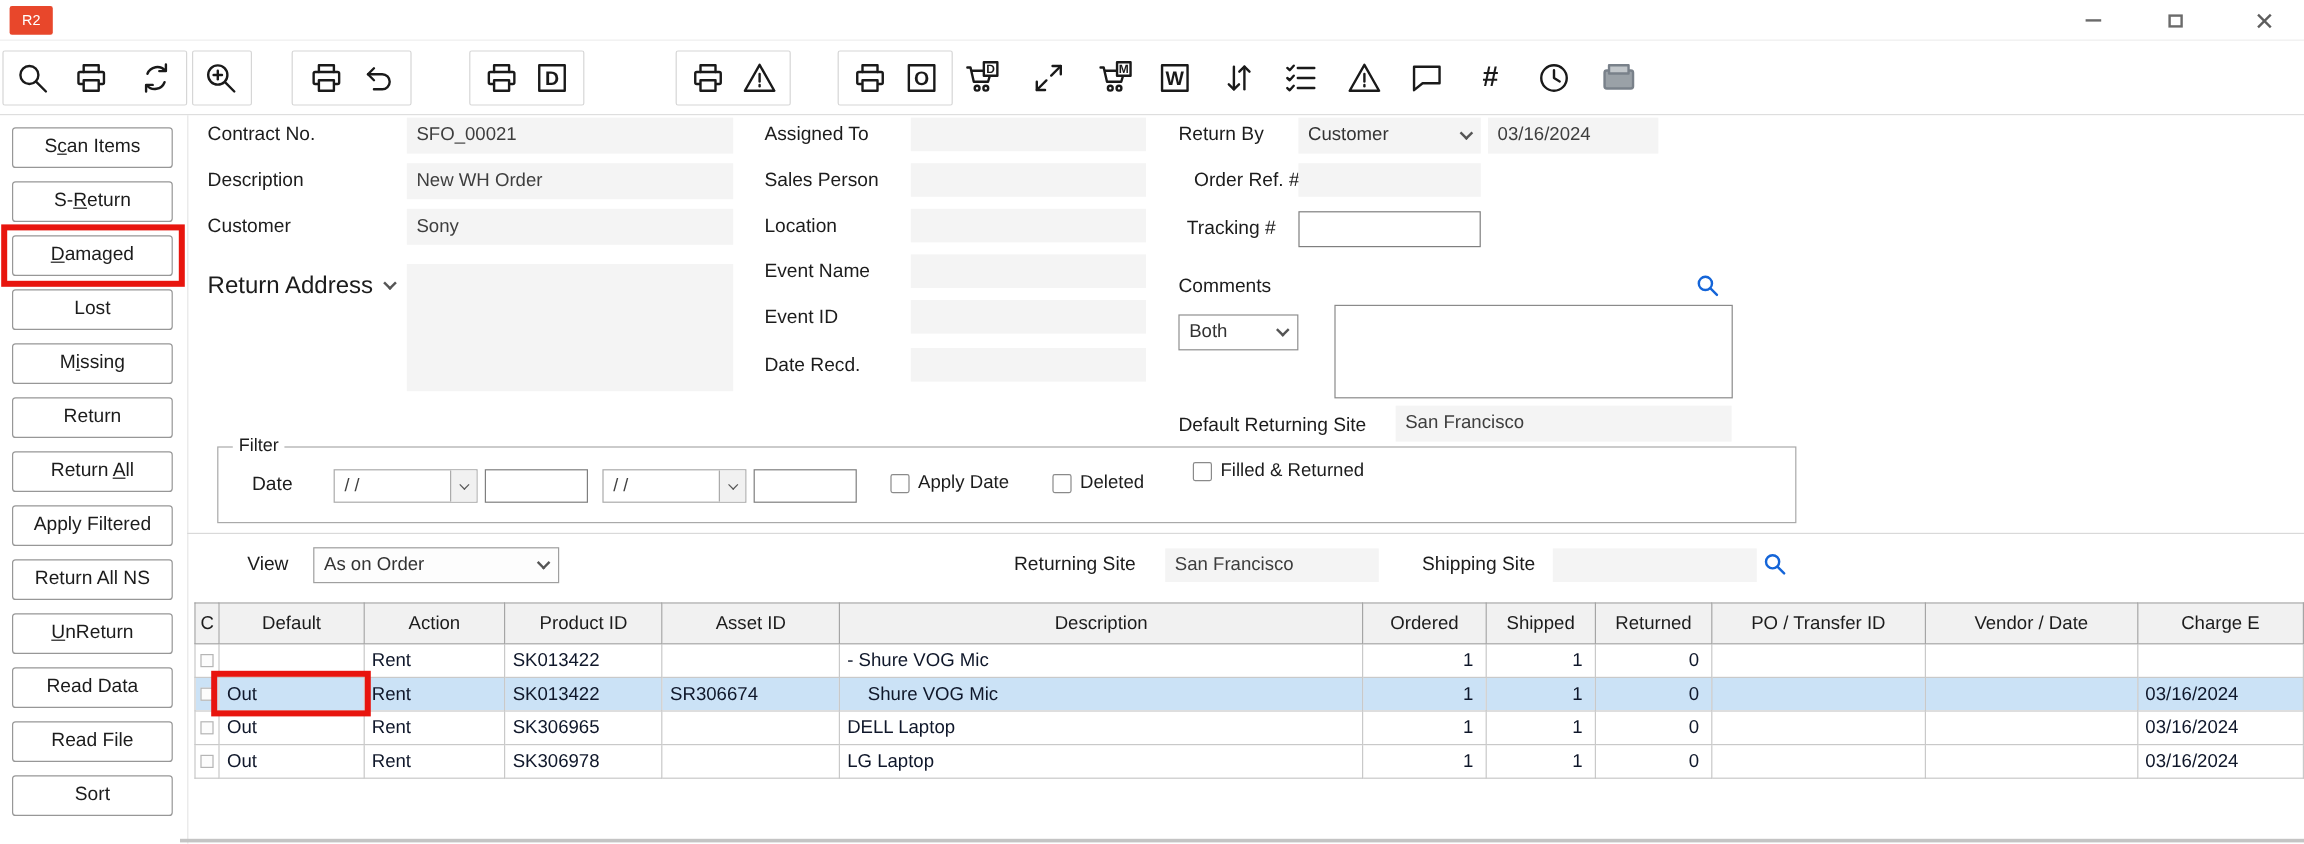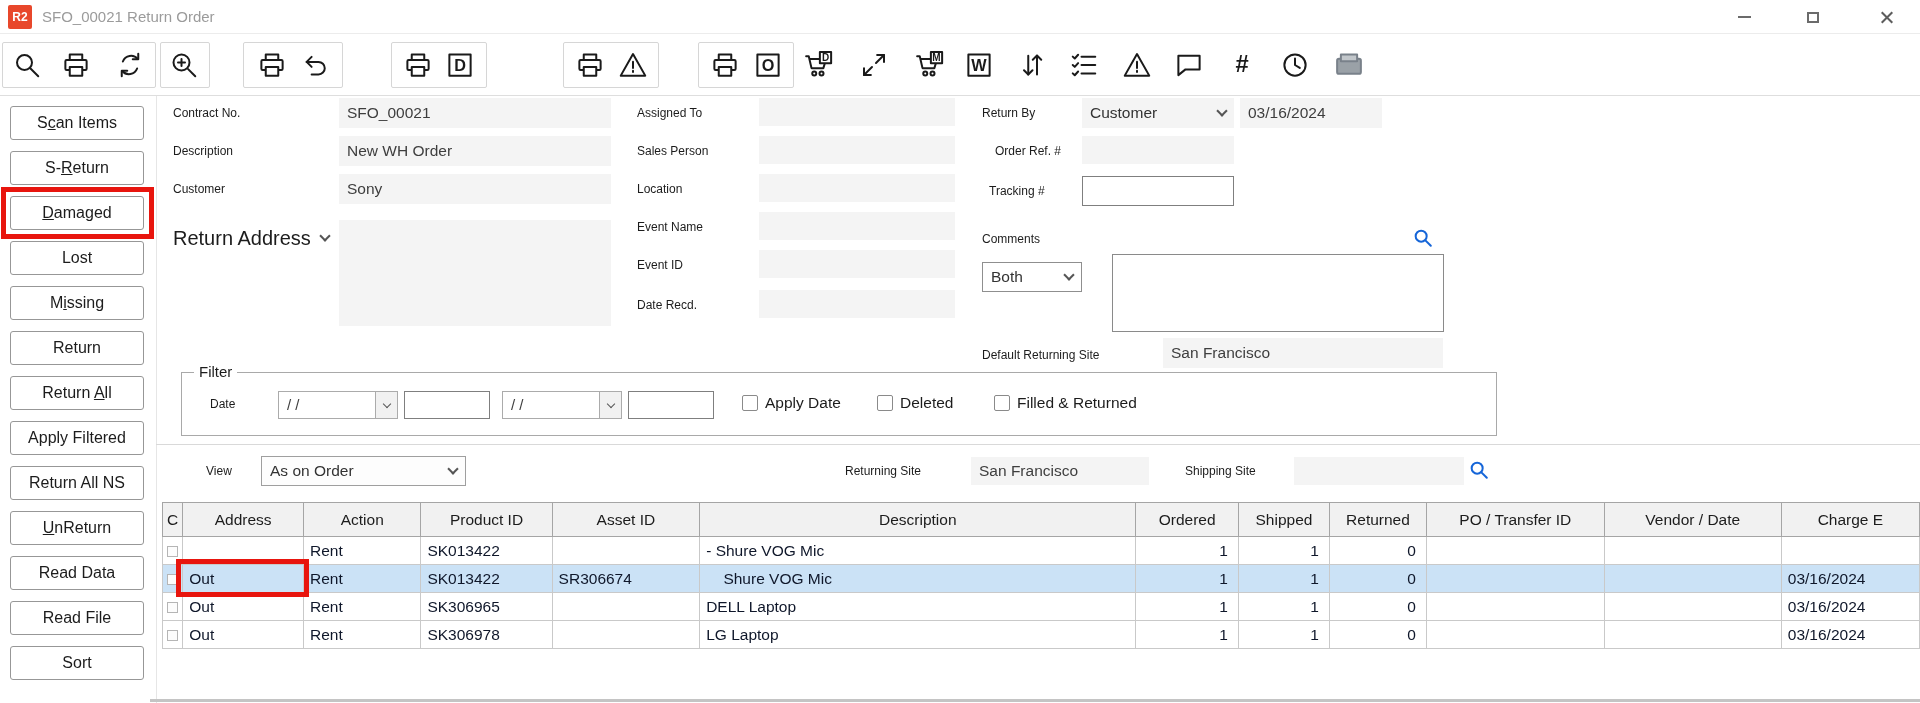--- a/index.html
+++ b/index.html
@@ -1,42 +1,42 @@
 <!DOCTYPE html>
 <html><head>
 <meta charset="utf-8">
 <style>
   *{box-sizing:border-box;margin:0;padding:0}
   body{width:1920px;height:703px;position:relative;overflow:hidden;background:#fff;
        font-family:"Liberation Sans",sans-serif;color:#1c1c1c}
 
   
   .titlebar{position:absolute;left:0;top:0;width:1920px;height:34px;background:#fff;border-bottom:1px solid #ececec}
-  .badge{position:absolute;left:8px;top:5px;width:24px;height:24px;background:#e8472b;color:#fff;
-         font-size:12px;font-weight:bold;display:flex;align-items:center;justify-content:center;border-radius:2px}
+  .badge{position:absolute;left:8px;top:5px;width:36px;height:24px;background:#e8472b;color:#fff;
+         font-size:12px;font-weight:normal;display:flex;align-items:center;justify-content:center;border-radius:2px}
   .title{position:absolute;left:42px;top:0;line-height:34px;font-size:15px;color:#9b9b9b;white-space:nowrap}
   .winbtn{position:absolute;top:0;width:44px;height:34px;display:flex;align-items:center;justify-content:center}
   .min-glyph{width:13px;height:2px;background:#6b6b6b}
   .max-glyph{width:12px;height:11px;border:2px solid #6b6b6b}
   .x-glyph{width:15px;height:15px;position:relative}
   .x-glyph::before,.x-glyph::after{content:"";position:absolute;left:7px;top:0;width:2px;height:15px;background:#5d5d5d}
   .x-glyph::before{transform:rotate(45deg)}.x-glyph::after{transform:rotate(-45deg)}
 
   
   .toolbar{position:absolute;left:0;top:34px;width:1920px;height:62px;background:#fff;border-bottom:1px solid #dedede}
   .tb-box{position:absolute;top:8px;height:46px;border:1px solid #d6d6d6;border-radius:2px}
   .tb-btn{position:absolute;top:10px;width:42px;height:42px;display:flex;align-items:center;justify-content:center;z-index:2}
 
   
   .sidebar{position:absolute;left:10px;top:106px;width:134px;display:flex;flex-direction:column;gap:11px}
   .side-btn{height:34px;border:1px solid #979797;border-radius:3px;background:#fff;display:flex;
             align-items:center;justify-content:center;font-size:16px;cursor:default;white-space:nowrap}
 
   
-  .lbl{position:absolute;font-size:12px;line-height:26px;white-space:nowrap}
+  .lbl{position:absolute;font-size:16px;line-height:26px;white-space:nowrap}
   .fld{position:absolute;height:30px;background:#f4f4f4;font-size:15.5px;line-height:30px;
        padding:0 8px;color:#3e3e3e;white-space:nowrap;overflow:hidden}
   .fld.h28{height:28px;line-height:28px}
   .box{position:absolute;background:#f4f4f4}
   .combo{position:absolute;display:flex;align-items:center;justify-content:space-between;
          padding:0 8px;font-size:15.5px;color:#333;background:#f4f4f4;white-space:nowrap}
   .combo.bordered{background:#fff;border:1px solid #8f8f8f}
   .combo.light{background:#fdfdfd;border:1px solid #9f9f9f}
   .flatdrop{position:absolute;display:flex;align-items:center;gap:10px;font-size:20px;white-space:nowrap}
   .chev{width:8px;height:8px;border-right:2px solid #555;border-bottom:2px solid #555;
@@ -72,21 +72,20 @@
   .rowcb{display:inline-block;width:11px;height:11px;border:1px solid #b5b5b5;background:#fcfcfc;vertical-align:middle}
 
   
   .annot{position:absolute;border:5px solid #e8150e;pointer-events:none;z-index:50}
 </style>
 </head>
 <body>
 
 <div class="titlebar">
   <div class="badge">R2</div>
-  <div class="title">SFO_00021 Return Order</div>
   <div class="winbtn" style="left:1722px">
     <span class="min-glyph"></span>
   </div>
   <div class="winbtn" style="left:1791px">
     <span class="max-glyph"></span>
   </div>
   <div class="winbtn" style="left:1864px">
     <span class="x-glyph"></span>
   </div>
 </div>
@@ -389,21 +388,21 @@
   <div class="input" style="left:446px;top:18px;width:86px;height:28px"></div>
 
   <div class="cb" style="left:560px;top:21px">
     <span class="cb-box"></span>
     <span>Apply Date</span>
   </div>
   <div class="cb" style="left:695px;top:21px">
     <span class="cb-box"></span>
     <span>Deleted</span>
   </div>
-  <div class="cb" style="left:812px;top:21px">
+  <div class="cb" style="left:812px;top:11px">
     <span class="cb-box"></span>
     <span>Filled &amp; Returned</span>
   </div>
 </div>
 
 <div class="lbl" style="left:206px;top:458px">View</div>
 <div class="combo light" style="left:261px;top:456px;width:205px;height:30px">
   <span>As on Order</span>
   <span class="chev"></span>
 </div>
@@ -431,21 +430,21 @@
       <col style="width:104px">
       <col style="width:92px">
       <col style="width:98px">
       <col style="width:180px">
       <col style="width:180px">
       <col style="width:140px">
     </colgroup>
     <thead>
       <tr>
         <th>C</th>
-        <th>Address</th>
+        <th>Default</th>
         <th>Action</th>
         <th>Product ID</th>
         <th>Asset ID</th>
         <th>Description</th>
         <th>Ordered</th>
         <th>Shipped</th>
         <th>Returned</th>
         <th>PO / Transfer ID</th>
         <th>Vendor / Date</th>
         <th>Charge E</th>

